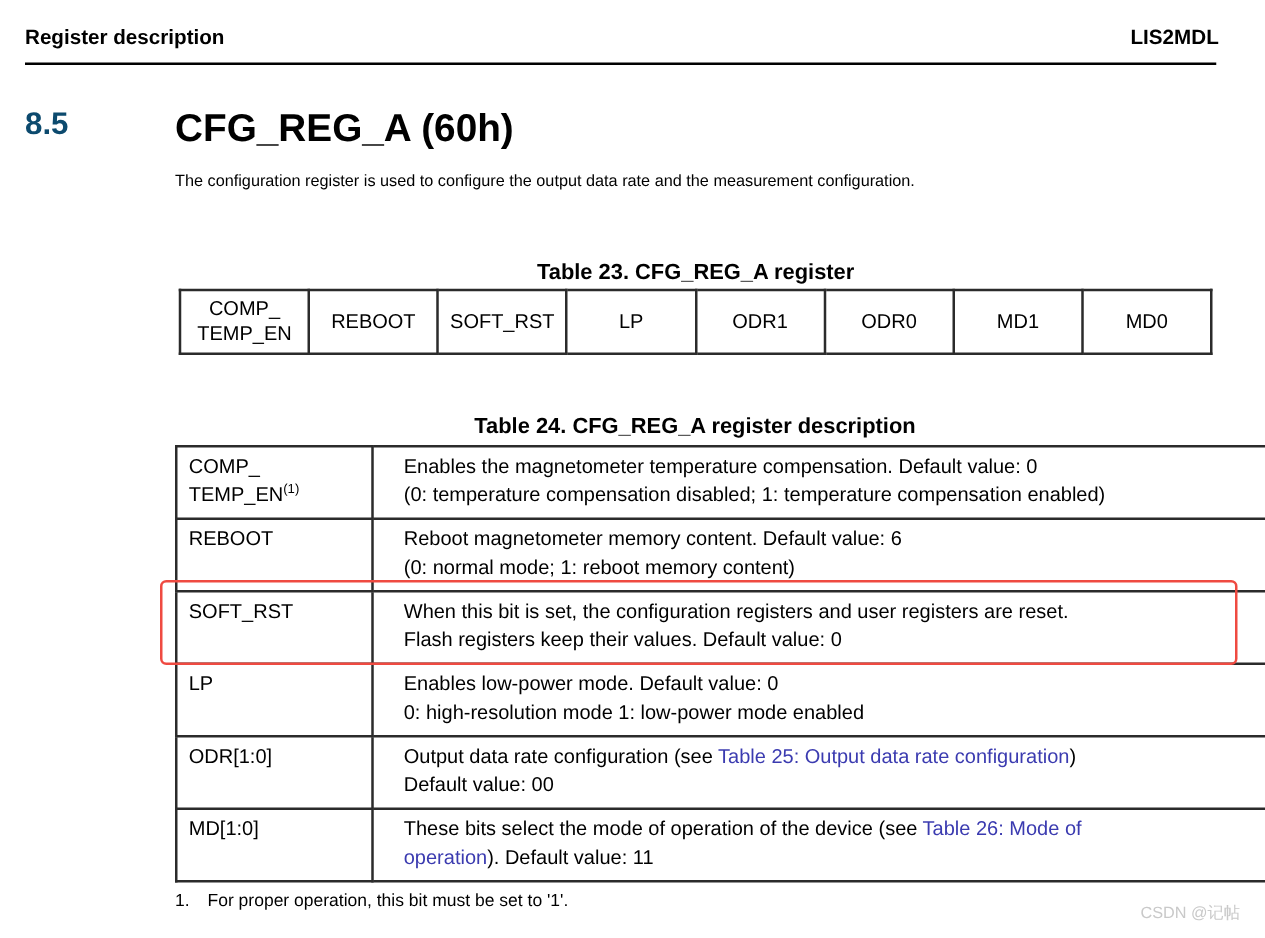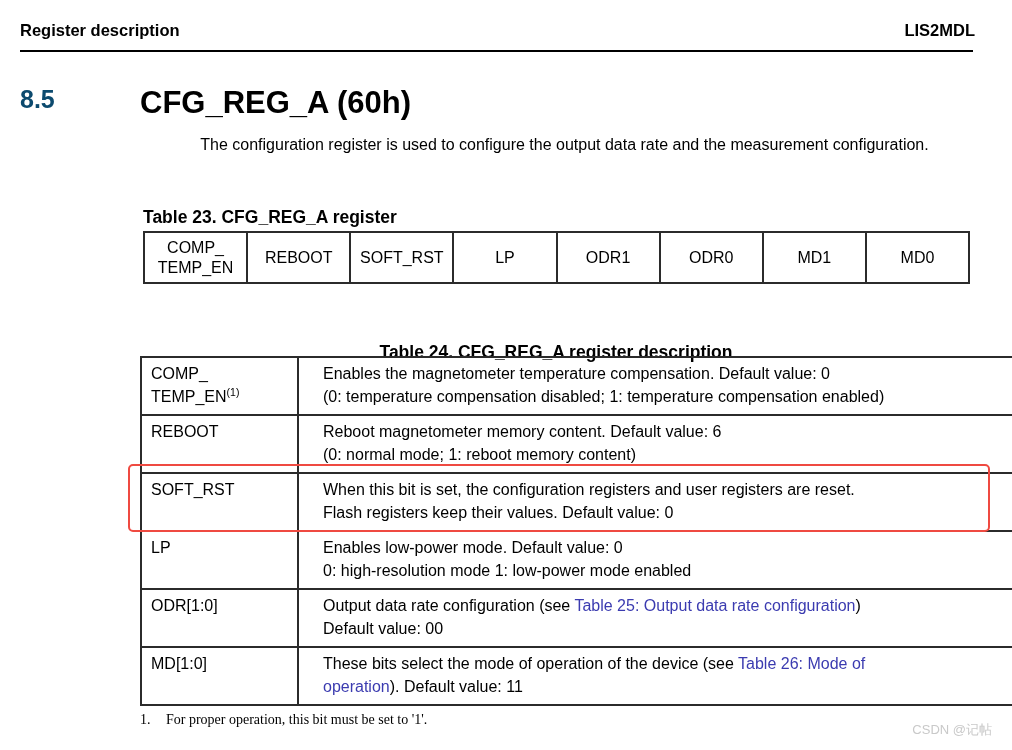--- a/index.html
+++ b/index.html
@@ -32,45 +32,45 @@
     position: absolute; left: 20px; top: 85px;
     font-size: 25px; font-weight: bold; color: #0c4a6e;
   }
   .section-title {
     position: absolute; left: 140px; top: 85px;
     font-size: 31px; font-weight: bold; color: #000;
   }
 
   
   .intro {
-    position: absolute; left: 152px; top: 132px; width: 825px;
-    font-size: 16px; line-height: 25px; color: #000; text-align: center;
+    position: absolute; left: 140px; top: 132px; width: 825px;
+    font-size: 13px; line-height: 25px; color: #000;
   }
 
   
   .t23-title {
     position: absolute; left: 143px; top: 207px; width: 827px;
-    font-size: 17.5px; font-weight: bold; color: #000;
+    text-align: center; font-size: 17.5px; font-weight: bold; color: #000;
   }
   .t23 {
     position: absolute; left: 143px; top: 231px; width: 827px;
     border-collapse: collapse; table-layout: fixed;
   }
   .t23 td {
     border: 2px solid #2b2b2b;
     height: 51px;
     text-align: center; vertical-align: middle;
     font-size: 16px; line-height: 20px; color: #000;
     padding: 2px;
   }
 
   
   .t24-title {
     position: absolute; left: 140px; top: 330px; width: 832px;
-    text-align: center; font-size: 17.5px; font-weight: bold; color: #000; margin-top: 12px;
+    text-align: center; font-size: 17.5px; font-weight: bold; color: #000;
   }
   .t24 {
     position: absolute; left: 140px; top: 356px; width: 832px;
     border-collapse: collapse; table-layout: fixed;
   }
   .t24 td {
     border: 2px solid #2b2b2b;
     height: 58px;
     vertical-align: top;
     font-size: 16px; line-height: 23px; color: #000;
@@ -89,21 +89,21 @@
     position: absolute; left: 128px; top: 464px;
     width: 862px; height: 68px;
     border: 2px solid var(--annotation-color, #ef4a41);
     border-radius: 5px;
     pointer-events: none;
   }
 
   
   .footnote {
     position: absolute; left: 140px; top: 712px;
-    font-size: 14px; color: #000; font-family: Liberation Serif, serif;
+    font-size: 14px; color: #000;
   }
   .footnote .fn-num { display: inline-block; width: 26px; }
 
   
   .watermark {
     position: absolute; right: 20px; top: 721px;
     font-size: 13px; color: var(--watermark-color, #c9c9c9); text-align: right;
   }
 </style>
 </head>

